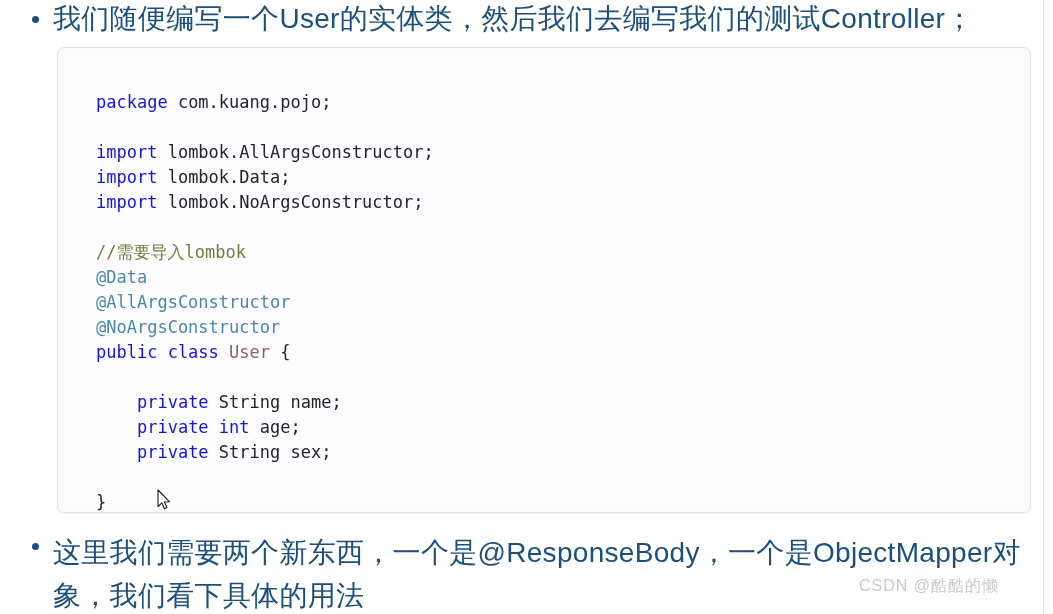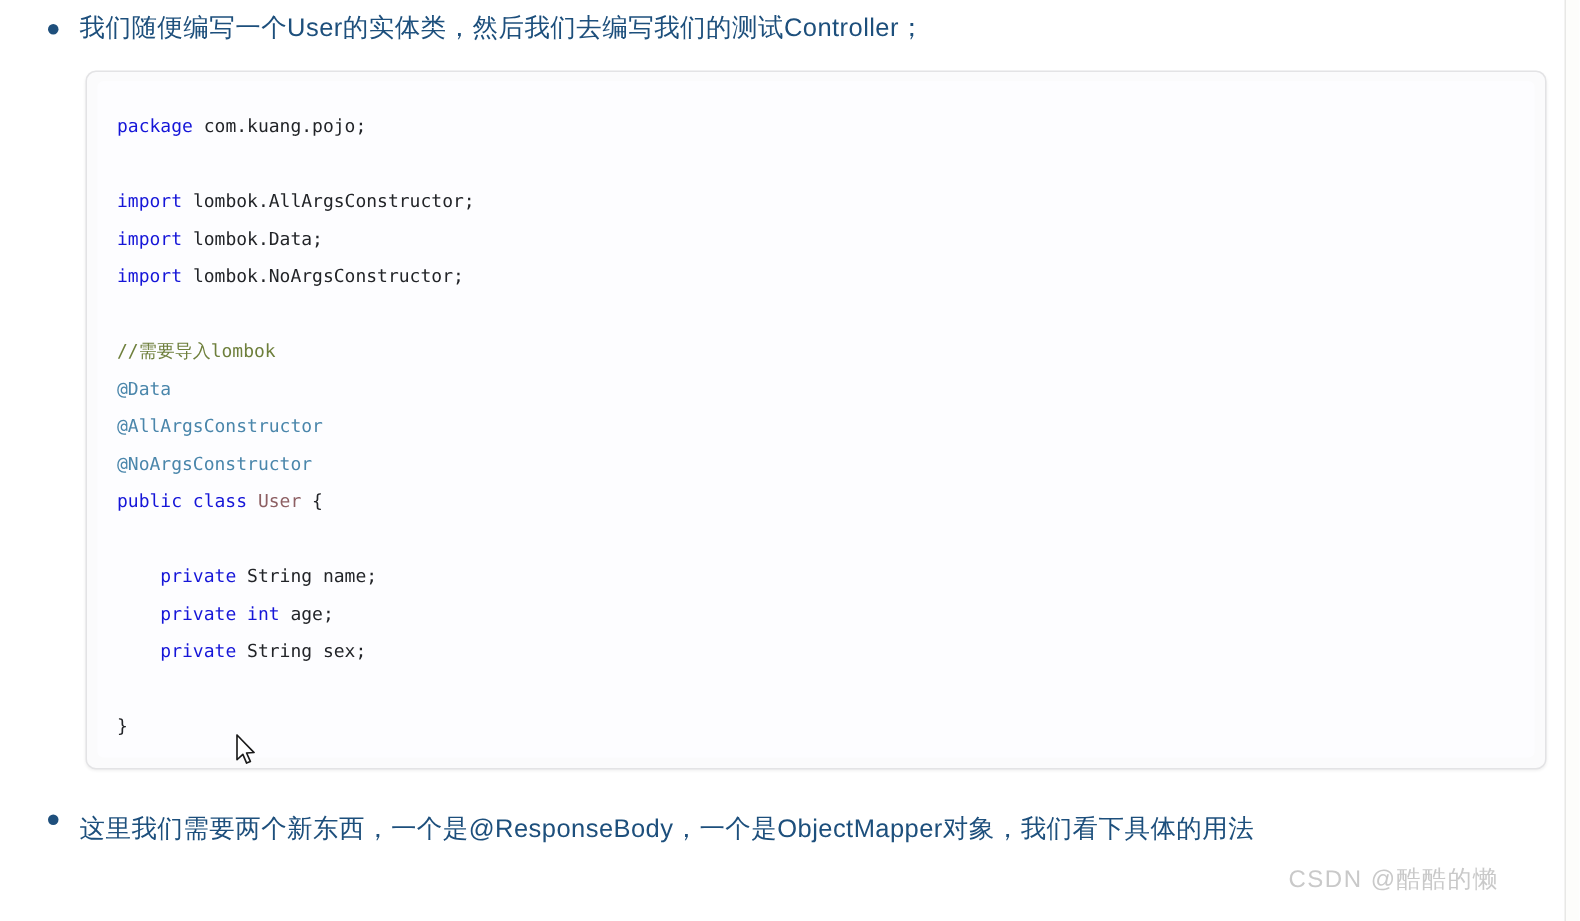--- a/index.html
+++ b/index.html
@@ -54,21 +54,21 @@
     height: 7px;
     border-radius: 50%;
     background: #1e4f7c;
     flex: 0 0 auto;
     margin-top: 12px;
     margin-right: 14px;
   }
   .bullet-text {
     color: #1d4f7c;
     font-family: "Liberation Sans", sans-serif;
-    font-size: 17px;
+    font-size: 28px;
     line-height: 30px;
     letter-spacing: 0.3px;
     white-space: pre-wrap;
   }
 
   #bullet-top { left: 32px; top: 4px; width: 990px; }
   #bullet-bottom { left: 32px; top: 531px; width: 990px; }
   #bullet-bottom .bullet-text { line-height: 43px; }
 
   
@@ -90,23 +90,23 @@
     left: 7px;
     top: 6px;
     right: 7px;
     bottom: 7px;
     background: #fdfdff;
     border-radius: 4px;
     padding: 18px 0 0 13px;
     box-sizing: border-box;
   }
   pre.code {
-    margin: 0;
+    margin: 18px;
     font-family: "DejaVu Sans Mono", "Liberation Mono", monospace;
-    font-size: 12px;
+    font-size: 17px;
     line-height: 25px;
     color: #24292e;
     white-space: pre;
     tab-size: 4;
   }
   .tok-kw   { color: #1515d8; }
   .tok-cmt  { color: #6e7f3c; }
   .tok-ann  { color: #4a86ab; }
   .tok-type { color: #8d5f63; }
   .tok-txt  { color: #222428; }

